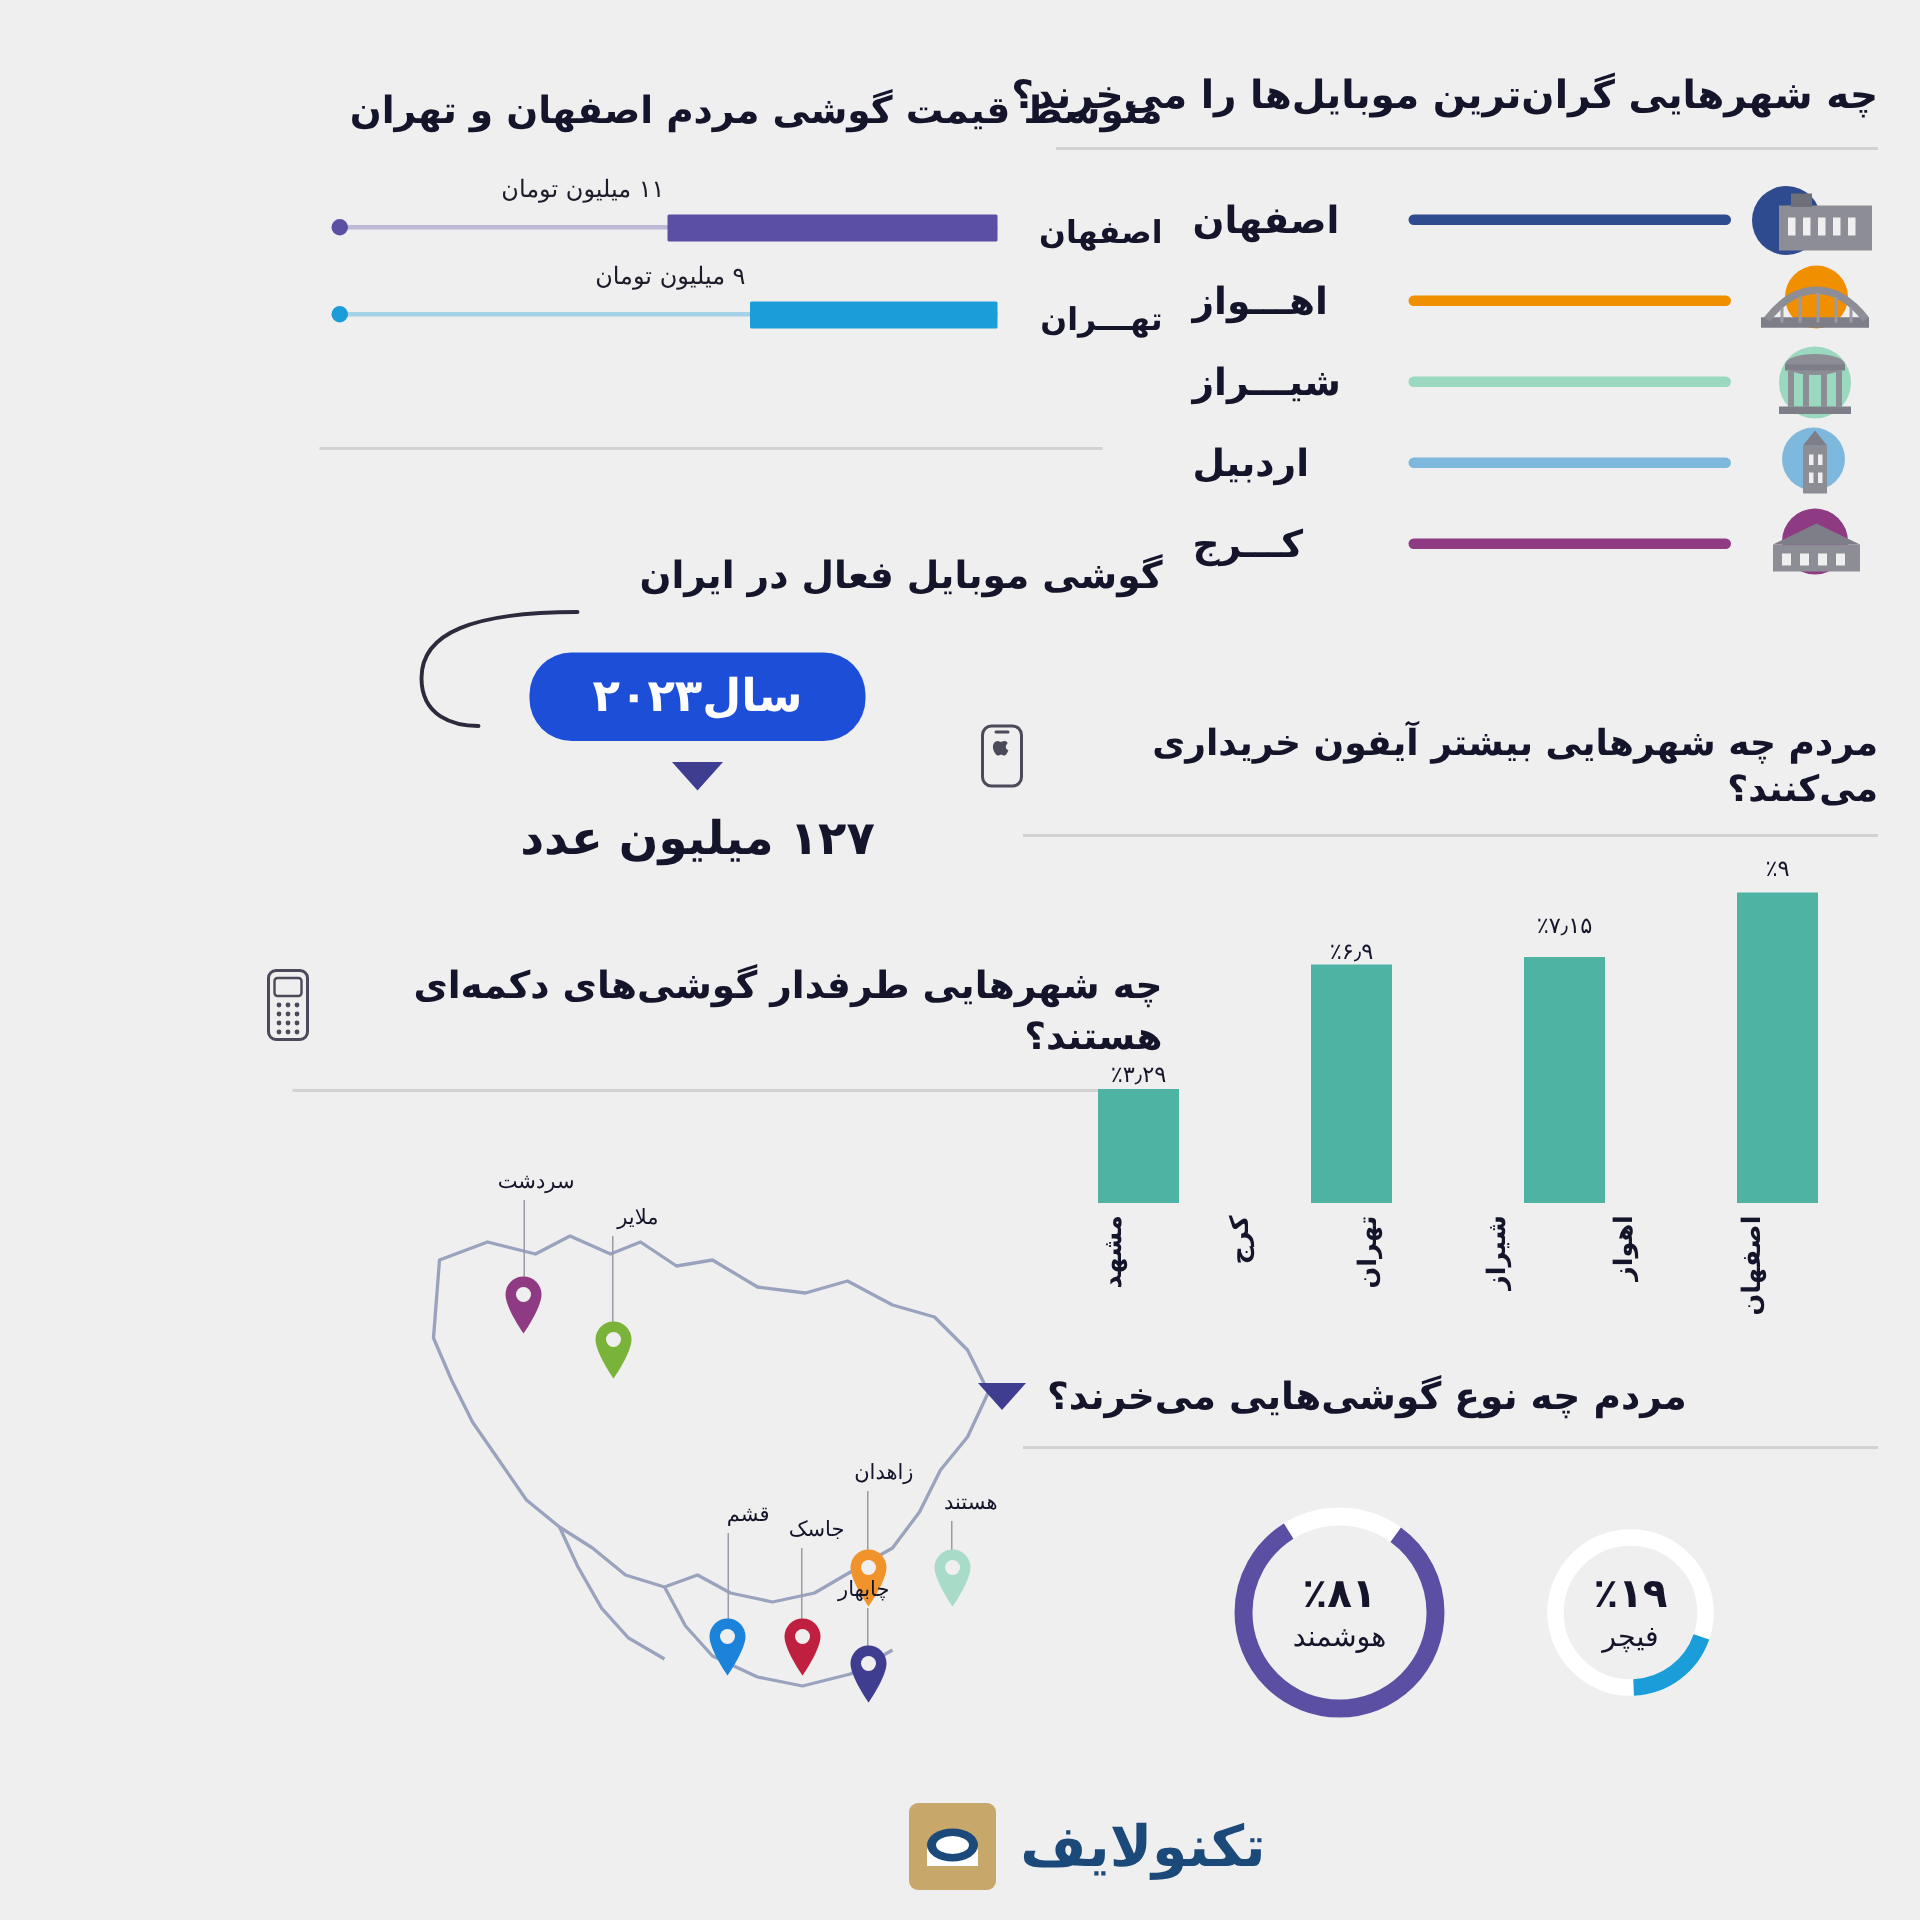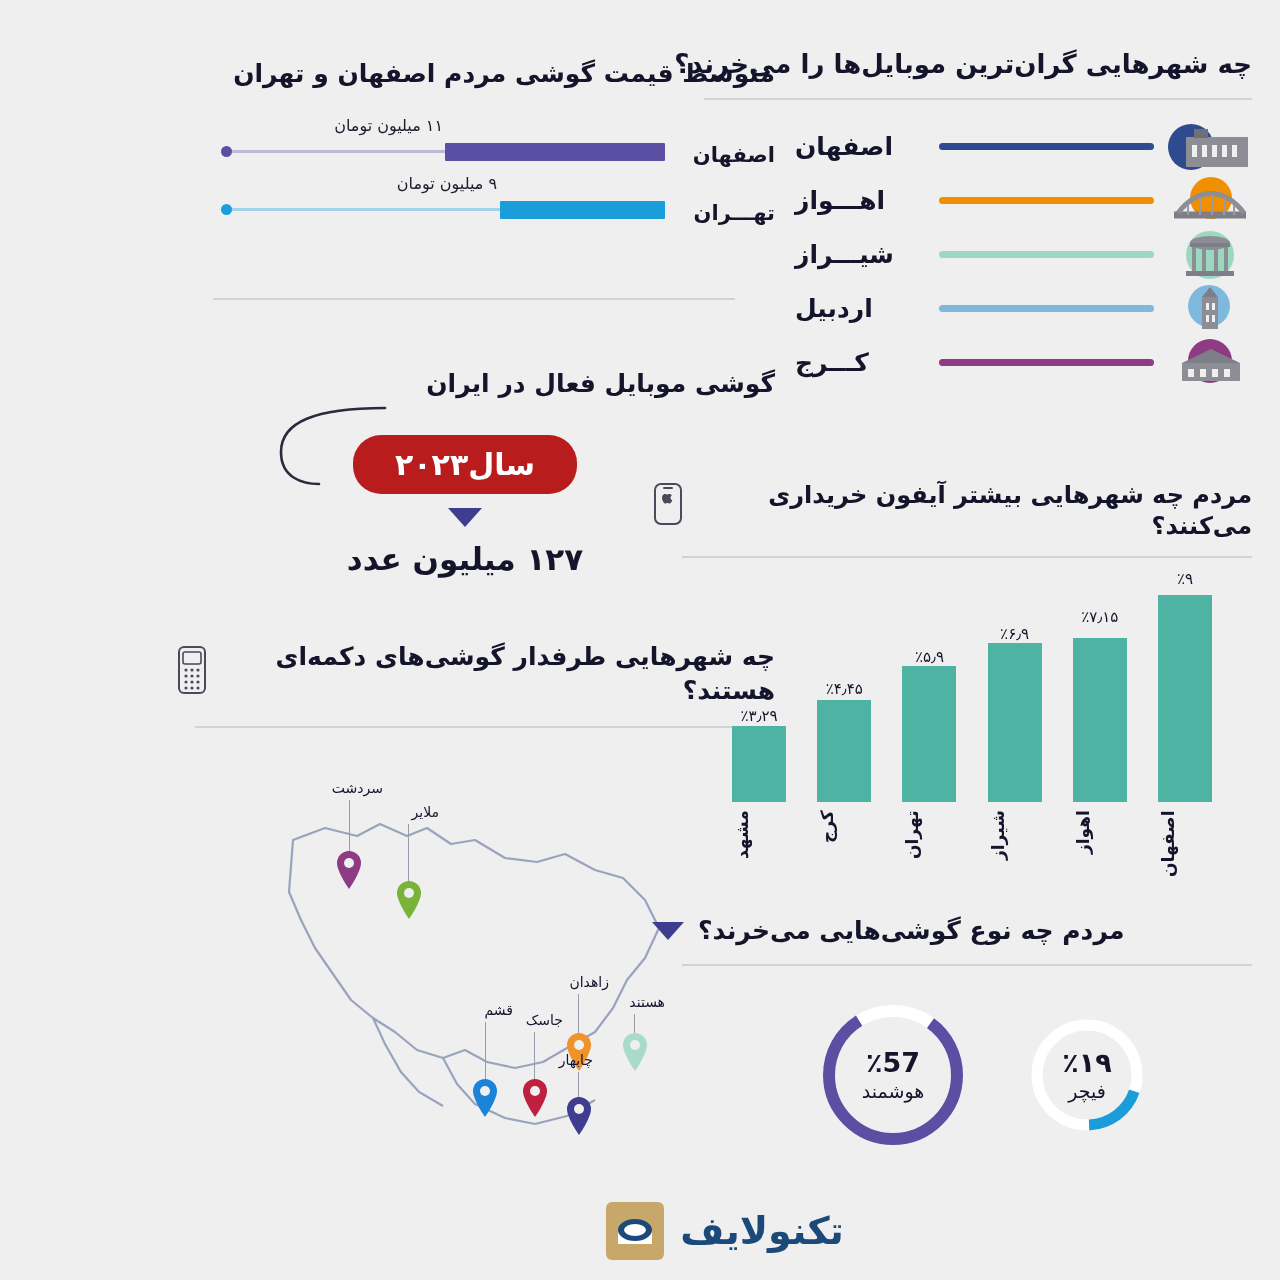--- a/index.html
+++ b/index.html
@@ -47,21 +47,21 @@
   .bar-value { position: absolute; top: -9px; font-size: 16px; color: #1c1c2b; }
   .bar-value.v1 { right: 332px; }
   .bar-value.v2 { right: 278px; }
 
   .divider1 { position: absolute; top: 298px; right: 58px; width: 522px; }
 
   
   .blk2 { position: absolute; top: 368px; right: 18px; width: 560px; text-align: right; }
   .blk2 .section-title { font-size: 25px; }
   .pill {
-    display: inline-block; background: #b91c1c; color: #fff;
+    display: inline-block; background: #1d4ed8; color: #fff;
     font-size: 30px; font-weight: bold; padding: 12px 42px; border-radius: 28px;
     letter-spacing: 1px;
   }
   .pill-wrap { margin-top: 34px; text-align: center; padding-right: 60px; }
   .hook { position: absolute; top: 28px; right: 380px; width: 120px; height: 100px; }
   .tri-down {
     width: 0; height: 0; border-left: 17px solid transparent; border-right: 17px solid transparent;
     border-top: 19px solid #3f3d8f; margin: 14px auto 0 auto;
   }
   .tri-wrap { text-align: center; padding-right: 60px; }
@@ -410,28 +410,20 @@
           </div>
           <div class="cbar">
             <span class="val" style="top:36px">٪۷٫۱۵</span>
             <div class="rect" style="height:164px;"></div>
           </div>
           <div class="cbar">
             <span class="val" style="top:53px">٪۶٫۹</span>
             <div class="rect" style="height:159px;"></div>
           </div>
           <div class="cbar">
-            <span class="val" style="top:76px">٪۵٫۹</span>
-            <div class="rect" style="height:136px;"></div>
-          </div>
-          <div class="cbar">
-            <span class="val" style="top:108px">٪۴٫۴۵</span>
-            <div class="rect" style="height:102px;"></div>
-          </div>
-          <div class="cbar">
             <span class="val" style="top:135px">٪۳٫۲۹</span>
             <div class="rect" style="height:76px;"></div>
           </div>
         </div>
         <div class="chart-labels">
           <div class="clab">اصفهان</div>
           <div class="clab">اهواز</div>
           <div class="clab">شیراز</div>
           <div class="clab">تهران</div>
           <div class="clab">کرج</div>
@@ -459,21 +451,21 @@
             <div class="donut-lab">فیچر</div>
           </div>
         </div>
 
         <div class="donut" style="width:150px;height:150px;">
           <svg width="150" height="150" viewBox="0 0 150 150">
             <circle cx="75" cy="75" r="64" fill="none" stroke="#ffffff" stroke-width="12"></circle>
             <circle cx="75" cy="75" r="64" fill="none" stroke="#5b4fa3" stroke-width="12" stroke-dasharray="325.8 76.3" stroke-dashoffset="-40" transform="rotate(-90 75 75)" stroke-linecap="butt"></circle>
           </svg>
           <div class="donut-txt">
-            <div class="donut-pct">٪57</div>
+            <div class="donut-pct">٪۸۱</div>
             <div class="donut-lab">هوشمند</div>
           </div>
         </div>
 
       </div>
     </div>
   </div>
 
   <div class="footer">
     <div class="logo-text">تکنولایف</div>

